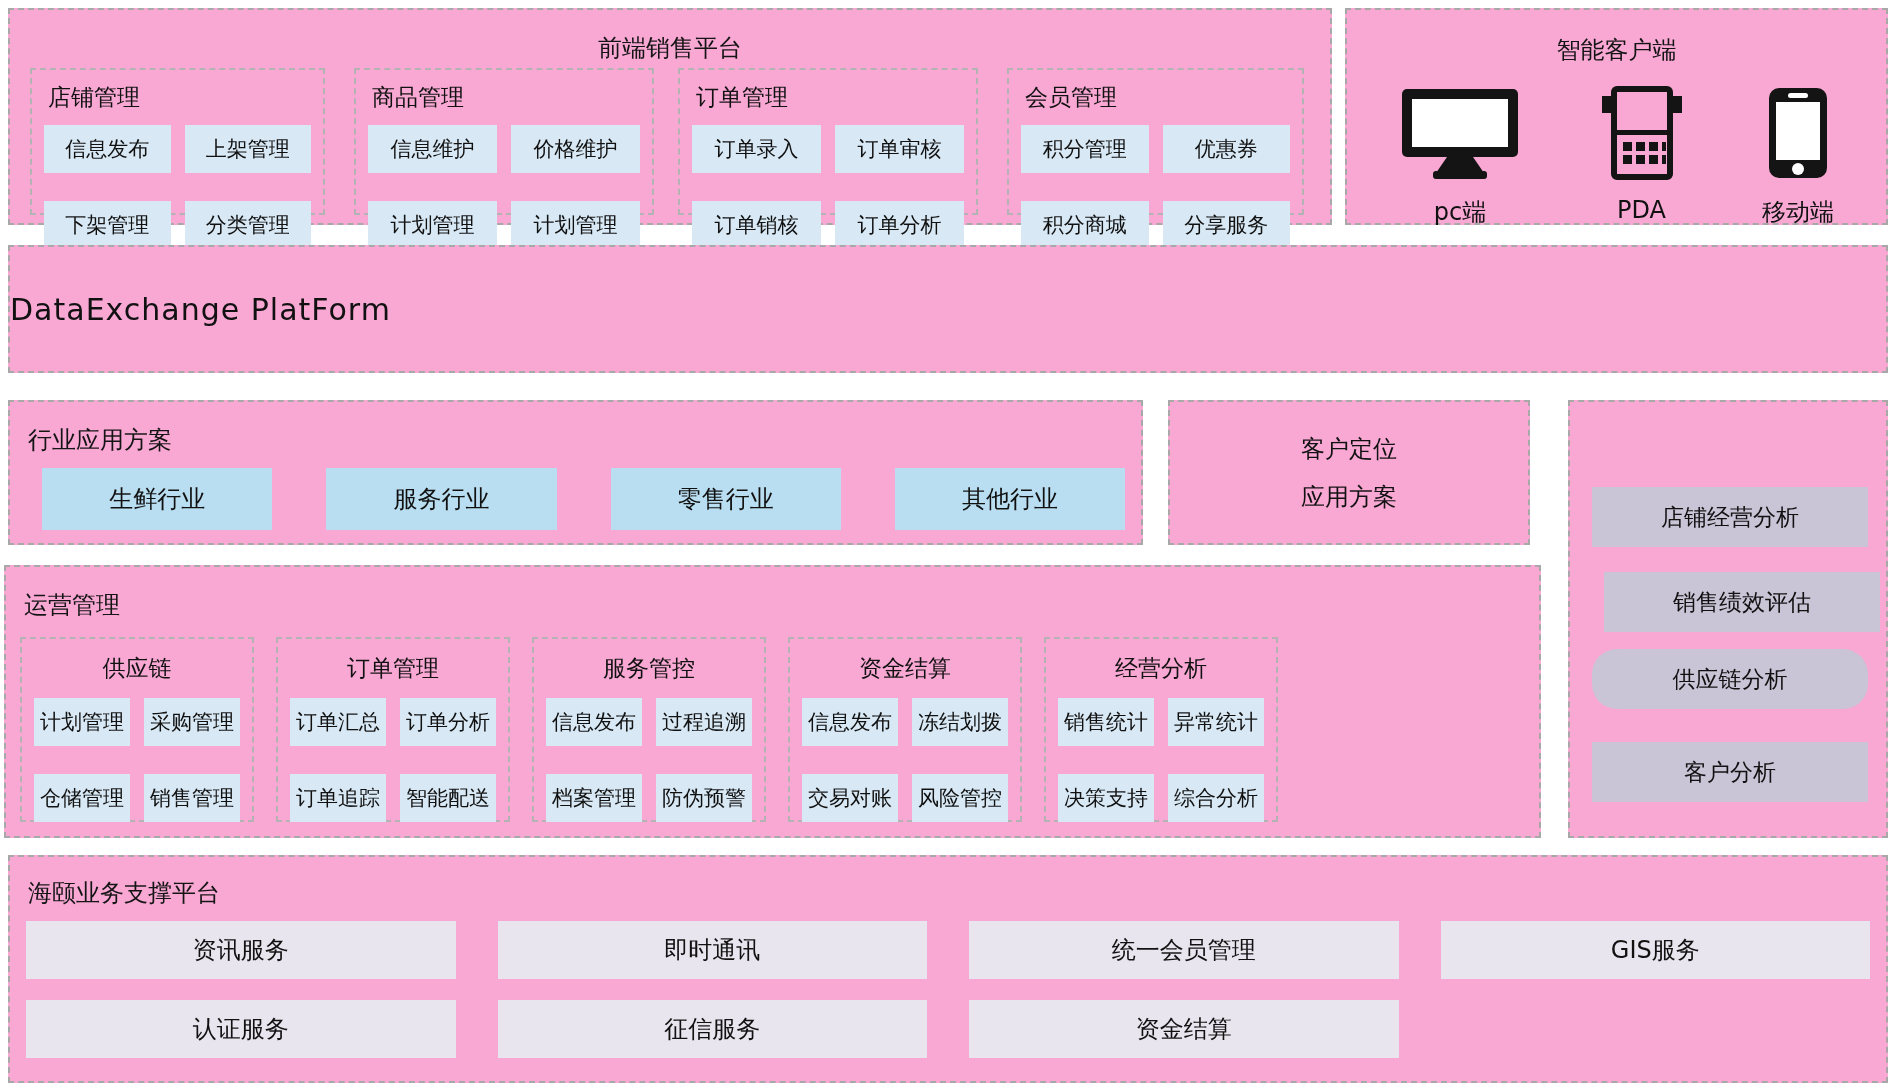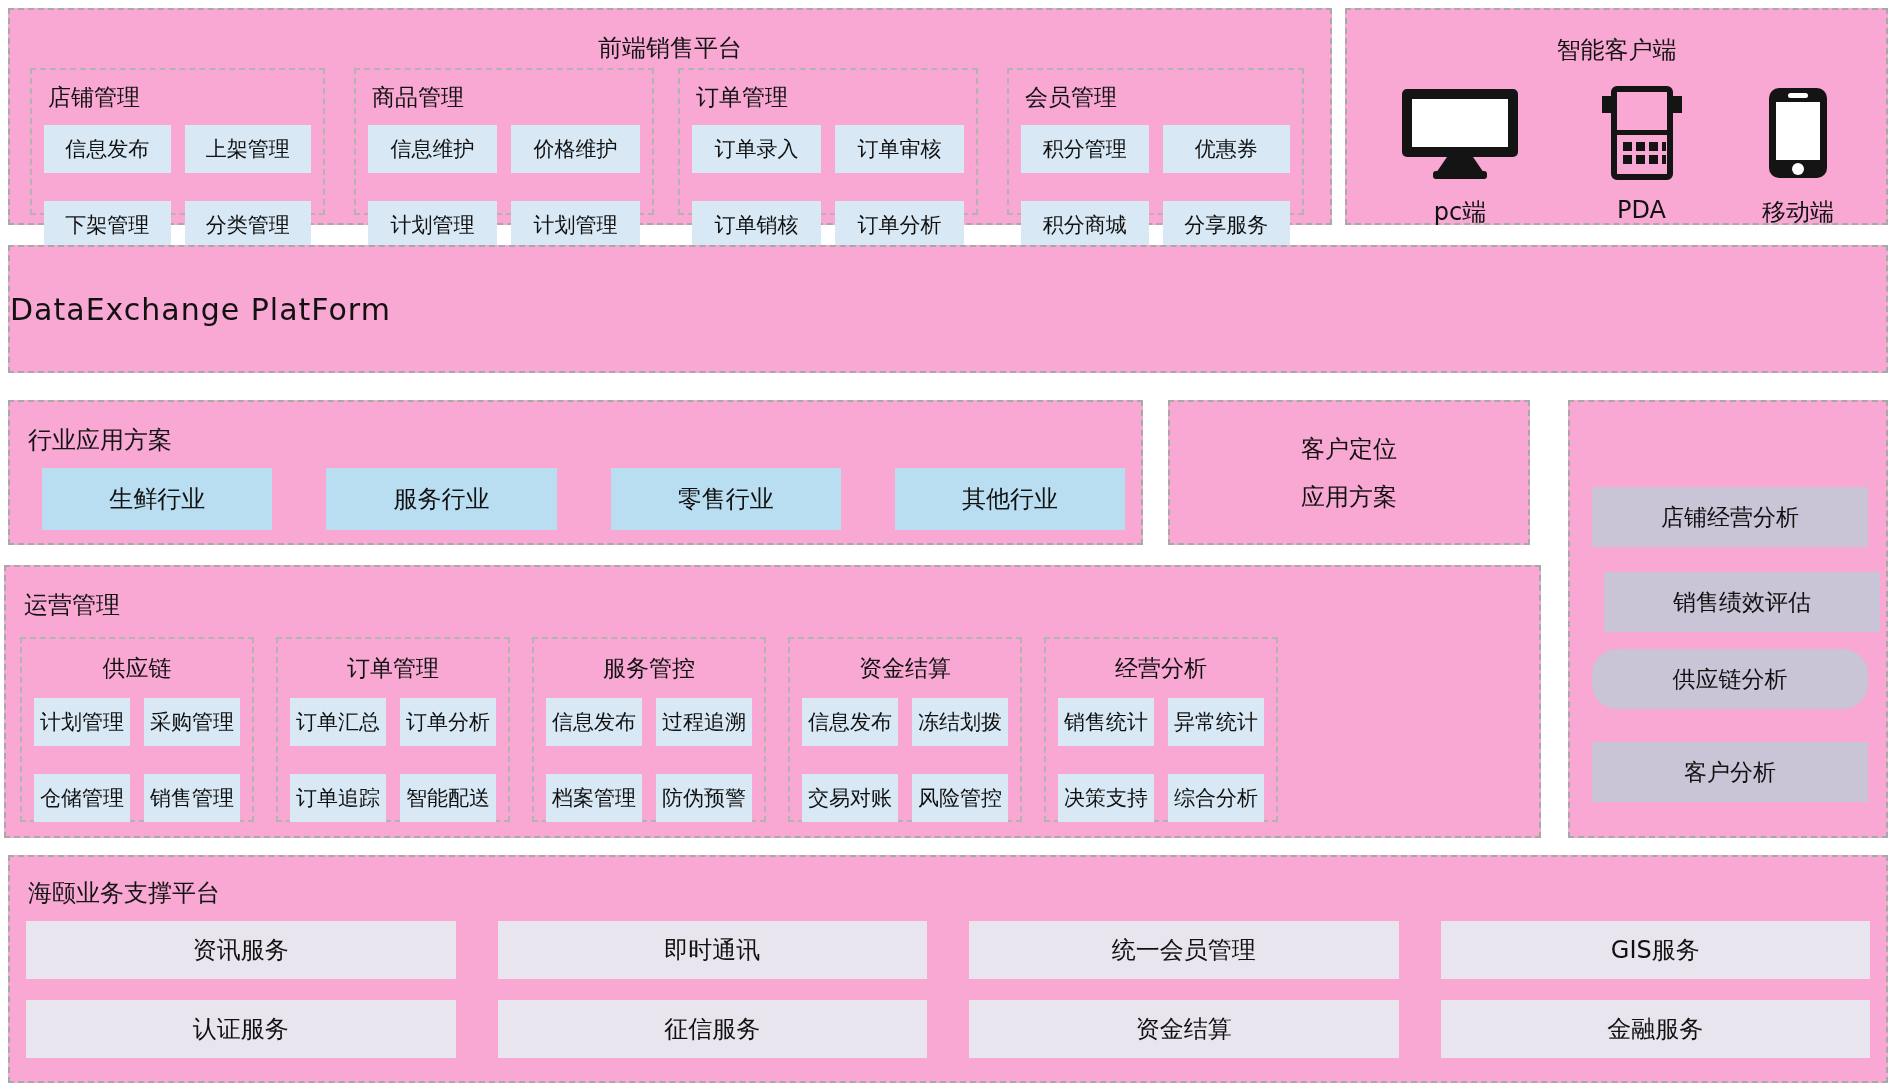--- a/index.html
+++ b/index.html
@@ -249,15 +249,14 @@
 <div class="section" style="left:8px; top:855px; width:1880px; height:228px;">
   <div id="support-title" class="sec-title">海颐业务支撑平台</div>
   <div class="support-grid">
     <div class="support-chip">资讯服务</div>
     <div class="support-chip">即时通讯</div>
     <div class="support-chip">统一会员管理</div>
     <div class="support-chip">GIS服务</div>
     <div class="support-chip">认证服务</div>
     <div class="support-chip">征信服务</div>
     <div class="support-chip">资金结算</div>
-    <div class="support-chip">金融服务</div>
   </div>
 </div>
 
 </body></html>

